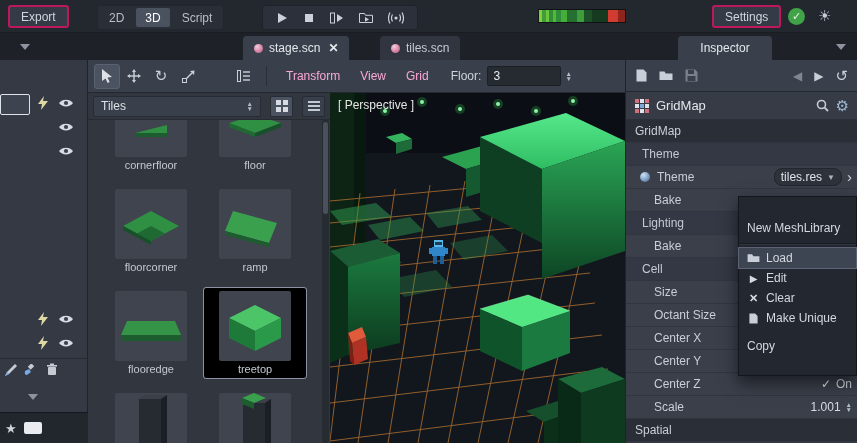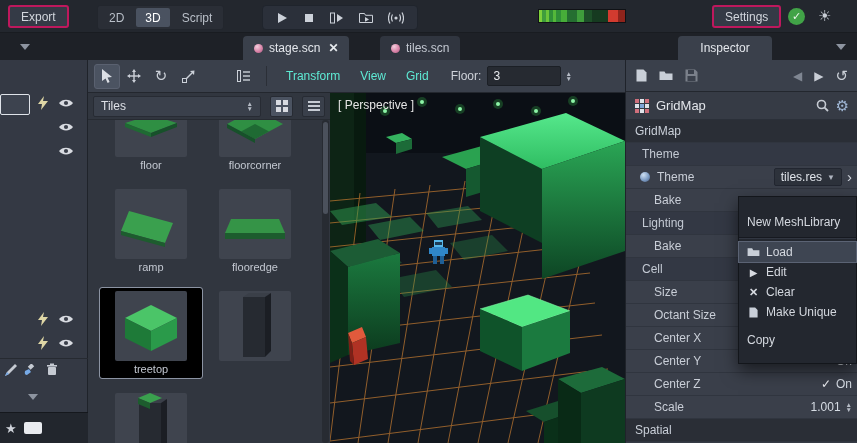--- a/index.html
+++ b/index.html
@@ -36,21 +36,21 @@
 .ld-div{position:absolute;left:0;width:88px;border-top:1px solid #262a31}
 .ld-footer{position:absolute;left:0;top:352px;width:88px;height:31px;background:#22262d;display:flex;align-items:center;gap:7px;padding:0 5px;border-top:1px solid #15181d}
 .whitebox{width:18px;height:12px;background:#e9ebef;border-radius:2px}
 .star{color:#cfd3da;font-size:13px}
 
 .center{position:absolute;left:88px;top:60px;width:537px;height:383px}
 .toolbar{position:absolute;left:0;top:0;width:537px;height:33px;background:#3a404b;border-bottom:1px solid #23272e;display:flex;align-items:center;padding:0 6px}
 .tool{width:26px;height:25px;display:flex;align-items:center;justify-content:center;border-radius:3px;color:#c9ced6;margin-right:1px}
 .tool.active{background:#4b5361;border:1px solid #5a6170}
 .tsep{width:1px;height:20px;background:#2b2f37;margin:0 9px}
-.menu{padding:0 10px;color:#5eead4}
+.menu{padding:0 10px;color:#f9a8d4}
 .floorlabel{color:#ced2d9;margin:0 6px 0 12px}
 .floorbox{display:flex;align-items:center;width:74px;height:20px;background:#262a31;border:1px solid #1b1f25;border-radius:2px;padding:0 5px}
 .floorbox .val{flex:1;color:#e8eaee}
 .spin{display:flex;flex-direction:column;line-height:5px;font-size:6.5px;color:#b6bcc6}
 
 .palette{position:absolute;left:0;top:33px;width:242px;height:350px;background:#31363f}
 .pal-top{position:absolute;left:0;top:0;width:242px;height:27px;display:flex;align-items:center;gap:9px;padding:0 5px;border-bottom:1px solid #272b32}
 .optbtn{flex:1;display:flex;align-items:center;height:21px;background:#3a404b;border:1px solid #272b33;border-radius:2px;padding:0 7px;color:#dde0e6}
 .viewbtn{width:23px;height:21px;display:flex;align-items:center;justify-content:center;border-radius:2px;background:#3a404b;border:1px solid #272b33;color:#c9ced6}
 .viewbtn.active{background:#4b5361}
@@ -74,27 +74,27 @@
 .objrow{position:absolute;left:0;top:32px;width:232px;height:28px;display:flex;align-items:center;gap:7px;padding:0 9px;border-bottom:1px solid #2b3039}
 .objtitle{flex:1;font-size:13px;color:#e2e5ea}
 .gear{font-size:15px;color:#9fb6d4}
 .props{position:absolute;left:0;top:60px;width:232px}
 .prow{height:23px;display:flex;align-items:center;border-bottom:1px solid #30353f;padding-right:6px}
 .prow.sec{background:#2a2e36;color:#c9cfd8;padding-left:9px}
 .prow.grp{background:#333844;color:#c3c9d3;padding-left:16px}
 .prow.prop{background:#3a3f4a;color:#c9ced7;padding-left:28px}
 .lbl{white-space:nowrap}
 .pvalue{margin-left:auto;color:#d6dce4;display:flex;align-items:center;gap:5px}
-.resbtn{display:flex;align-items:center;gap:5px;background:#2d323b;border:1px solid #222630;border-radius:2px;height:18px;padding:0 6px;color:#dfe3e9}
+.resbtn{display:flex;align-items:center;gap:5px;background:#2d323b;border:1px solid #222630;border-radius:8px;height:18px;padding:0 6px;color:#dfe3e9}
 .caret{font-size:8px;color:#aeb4bf}
 .resnext{color:#cfd4dc;font-size:15px;line-height:14px}
 .objdot2{width:10px;height:10px;border-radius:50%;background:radial-gradient(circle at 35% 30%,#cfe0f2,#7d9cc4 55%,#45597a);margin-right:7px;flex:none}
 .check{color:#e8eaee;font-size:12px}
 
-.ctxmenu{position:absolute;left:738px;top:196px;width:119px;background:#23272f;border:1px solid #13161b;box-shadow:0 7px 16px rgba(0,0,0,.55);padding:13px 0;z-index:6}
+.ctxmenu{position:absolute;left:738px;top:196px;width:119px;background:#23272f;border:1px solid #13161b;box-shadow:0 7px 16px rgba(0,0,0,.55);padding:19px 0;z-index:6}
 .mi{height:20px;display:flex;align-items:center;padding:0 8px;color:#d4d8df;gap:6px}
 .mi.first{height:24px}
 .mi .mico{width:13px;display:flex;justify-content:center;flex:none}
 .mi.hl{background:#3e4552;outline:1px solid #5b6374}
 .msep{height:0;border-top:1px solid #161920;border-bottom:1px solid #313641;margin:3px 0}
 .mgap{height:8px}
 .mx{color:#d7dae0;font-size:11px;font-weight:bold}
 .marr{color:#d7dae0;font-size:10px}
 </style>
 </head>
@@ -361,20 +361,27 @@
       <span class="viewbtn">
             <svg width="12" height="12">
               <use href="#i-listview"></use>
             </svg>
           </span>
     </div>
     <div class="pal-scroll">
       <div class="pal-content">
         <div class="tilecell">
           <svg class="tilethumb" viewBox="0 0 72 70">
+                <polygon points="20,46 52,38 52,46" fill="#2f8f43"></polygon>
+                <polygon points="20,46 52,46 52,50 20,50" fill="#1d5c2e"></polygon>
+              </svg>
+          <span class="tilename">cornerfloor</span>
+        </div>
+        <div class="tilecell">
+          <svg class="tilethumb" viewBox="0 0 72 70">
                 <polygon points="36,28 62,36 36,46 10,36" fill="#2f8f43"></polygon>
                 <polygon points="10,36 36,46 36,50 10,40" fill="#1f6a33"></polygon>
                 <polygon points="36,46 62,36 62,40 36,50" fill="#17512a"></polygon>
               </svg>
           <span class="tilename">floor</span>
         </div>
         <div class="tilecell">
           <svg class="tilethumb" viewBox="0 0 72 70">
                 <polygon points="36,22 64,37 36,52 8,37" fill="#2f8f43"></polygon>
                 <polygon points="36,37 50,44.5 36,52 22,44.5" fill="#1f6a33"></polygon>

